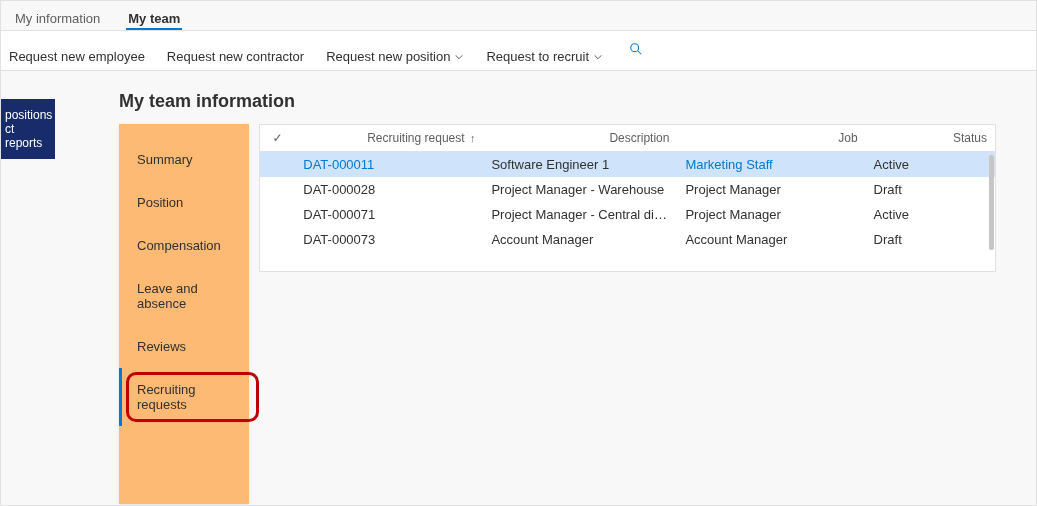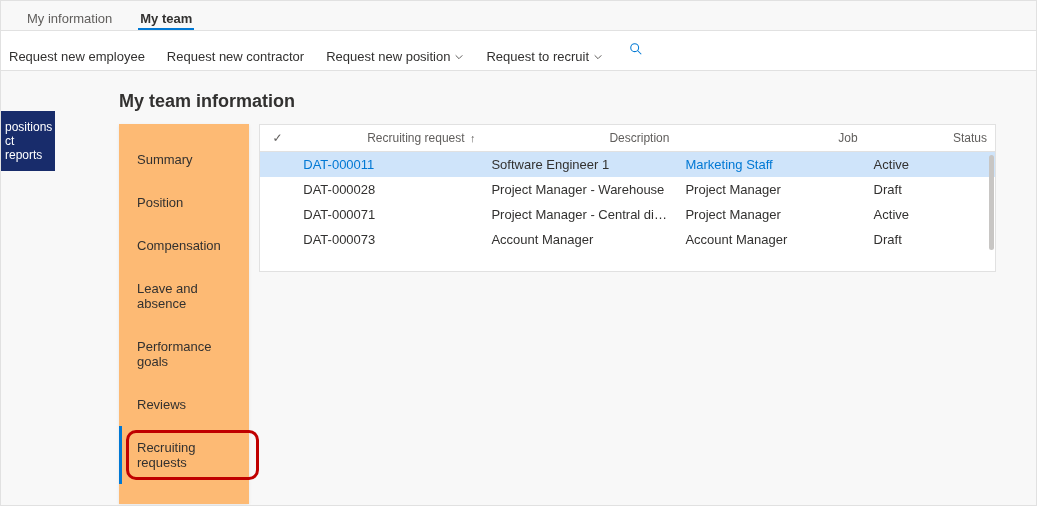--- a/index.html
+++ b/index.html
@@ -1,29 +1,29 @@
 <!DOCTYPE html>
 <html><head>
   <meta charset="utf-8">
   <style>
     * { box-sizing: border-box; margin: 0; padding: 0; font-family: 'Segoe UI', Tahoma, sans-serif; }
     body { background: #f8f8f8; width: 1037px; height: 506px; overflow: hidden; font-size: 13px; color: #323130; border: 1px solid #e1e1e1;}
     
-    .top-tabs { display: flex; gap: 24px; padding: 8px 8px 0 24px; background: #f8f8f8; border-bottom: 1px solid #e1e1e1; height: 30px; }
+    .top-tabs { display: flex; gap: 24px; padding: 8px 8px 0 12px; background: #f8f8f8; border-bottom: 1px solid #e1e1e1; height: 30px; }
     .top-tab { font-size: 13px; color: #605e5c; padding: 2px 2px 6px 2px; cursor: pointer; }
     .top-tab.active { color: #323130; border-bottom: 2px solid #0078d4; font-weight: 600; }
     
     .toolbar { display: flex; align-items: center; gap: 22px; padding: 10px 8px; background: #fff; border-bottom: 1px solid #e1e1e1; height: 40px; }
     .toolbar-item { display: flex; align-items: center; gap: 4px; font-size: 13px; color: #323130; cursor: pointer; margin-top: 12px; }
     .chevron-down { width: 10px; height: 10px; }
     .search-icon-wrap { margin-left: 4px; cursor: pointer; }
     
     .content-wrap { display: flex; height: calc(100% - 70px); }
     
-    .left-pill { width: 54px; background: #182c6b; color: #fff; font-size: 12px; line-height: 14px; padding: 6px 4px; margin-top: 40px; height: 60px; overflow: hidden; display: flex; flex-direction: column; justify-content: center; }
+    .left-pill { width: 54px; background: #182c6b; color: #fff; font-size: 12px; line-height: 14px; padding: 6px 4px; margin-top: 28px; height: 60px; overflow: hidden; display: flex; flex-direction: column; justify-content: center; }
     
     .main-area { flex: 1; padding: 20px 0 0 64px; background: #f8f8f8; }
     .page-title { font-size: 18px; font-weight: 600; margin-bottom: 12px; color: #323130; }
     
     .main-columns { display: flex; gap: 10px; }
     
     .sidebar { width: 130px; background: #fdba74; box-shadow: 0 1px 3px rgba(0,0,0,0.08); padding: 14px 0; height: 380px; }
     .sidebar-item { padding: 14px 18px; font-size: 13px; color: #323130; cursor: pointer; position: relative; }
     .sidebar-item.highlighted { border-left: 3px solid #0078d4; padding-left: 15px; }
     .sidebar-item.highlighted .highlight-ring { position: absolute; border: 3px solid #c00000; border-radius: 10px; left: 4px; top: 4px; right: -10px; bottom: 4px; pointer-events: none; }
@@ -83,21 +83,20 @@
   <div class="main-area">
     <div class="page-title">My team information</div>
 
     <div class="main-columns">
 
       <div class="sidebar">
         <div class="sidebar-item">Summary</div>
         <div class="sidebar-item">Position</div>
         <div class="sidebar-item">Compensation</div>
         <div class="sidebar-item">Leave and absence</div>
-        <div class="sidebar-item">Performance goals</div>
         <div class="sidebar-item">Reviews</div>
         <div class="sidebar-item highlighted">
           <span>Recruiting requests</span>
           <span class="highlight-ring"></span>
         </div>
       </div>
 
       <div class="table-wrap">
         <table class="data-table">
           <colgroup>

